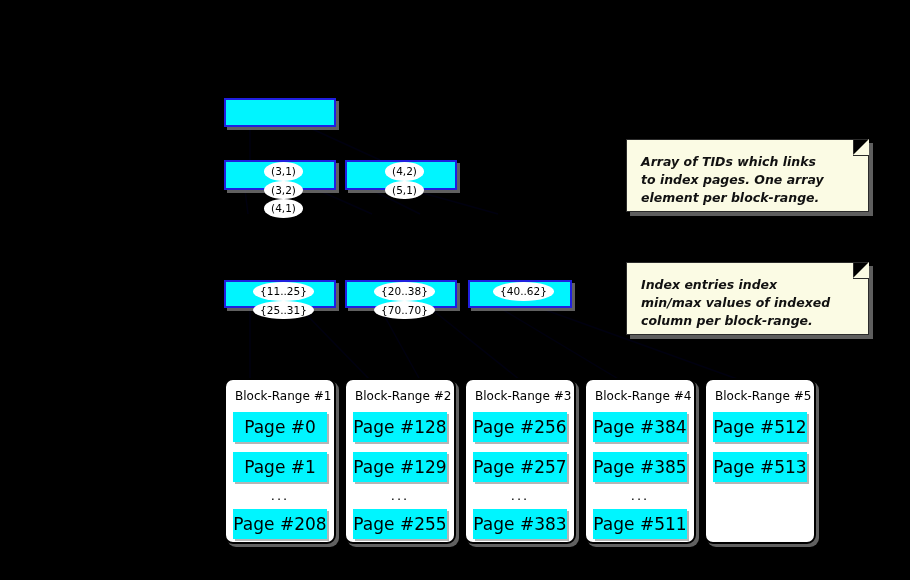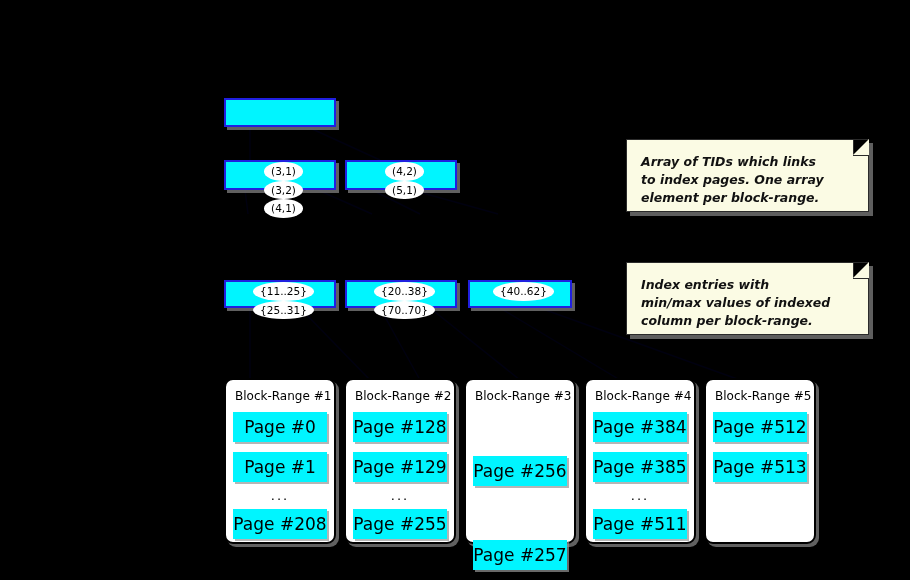--- a/index.html
+++ b/index.html
@@ -189,42 +189,42 @@
 
   <div class="note" style="left:626px; top:139px; width:243px; height:73px;">
     <div class="note-fold"></div>
     <p>Array of TIDs which links</p>
     <p>to index pages. One array</p>
     <p>element per block-range.</p>
   </div>
 
   <div class="note" style="left:626px; top:262px; width:243px; height:73px;">
     <div class="note-fold"></div>
-    <p>Index entries with</p>
+    <p>Index entries index</p>
     <p>min/max values of indexed</p>
     <p>column per block-range.</p>
   </div>
 
   <div class="br-card" style="left:224px; top:378px; width:112px; height:166px;">
     <div class="br-title">Block-Range #1</div>
     <div class="page-chip">Page #0</div>
     <div class="page-chip">Page #1</div>
     <div class="ellipsis">...</div>
     <div class="page-chip last">Page #208</div>
   </div>
 
   <div class="br-card" style="left:344px; top:378px; width:112px; height:166px;">
     <div class="br-title">Block-Range #2</div>
     <div class="page-chip">Page #128</div>
     <div class="page-chip">Page #129</div>
     <div class="ellipsis">...</div>
     <div class="page-chip last">Page #255</div>
   </div>
 
-  <div class="br-card" style="left:464px; top:378px; width:112px; height:166px;gap:44px;">
+  <div class="br-card" style="left:464px; top:378px; width:112px; height:166px;">
     <div class="br-title">Block-Range #3</div>
     <div class="page-chip">Page #256</div>
     <div class="page-chip">Page #257</div>
     <div class="ellipsis">...</div>
     <div class="page-chip last">Page #383</div>
   </div>
 
   <div class="br-card" style="left:584px; top:378px; width:112px; height:166px;">
     <div class="br-title">Block-Range #4</div>
     <div class="page-chip">Page #384</div>

